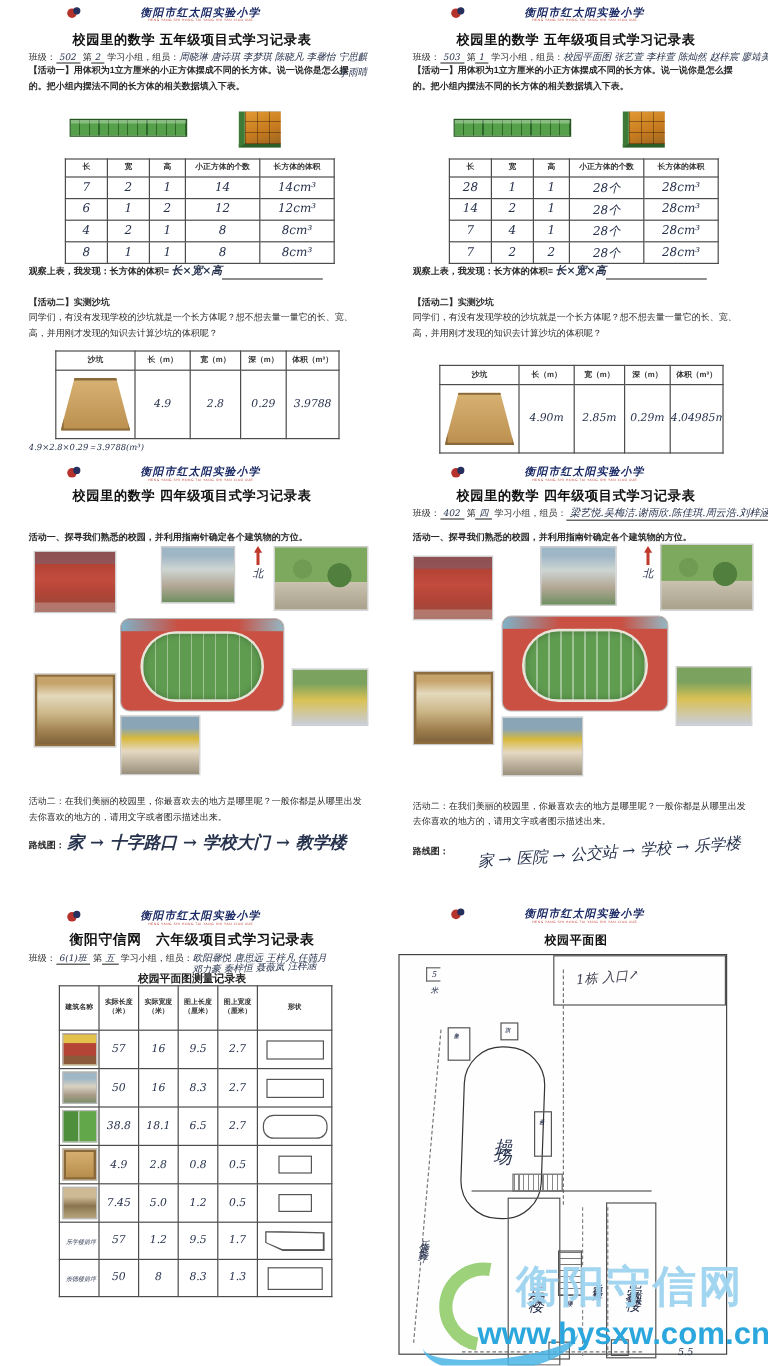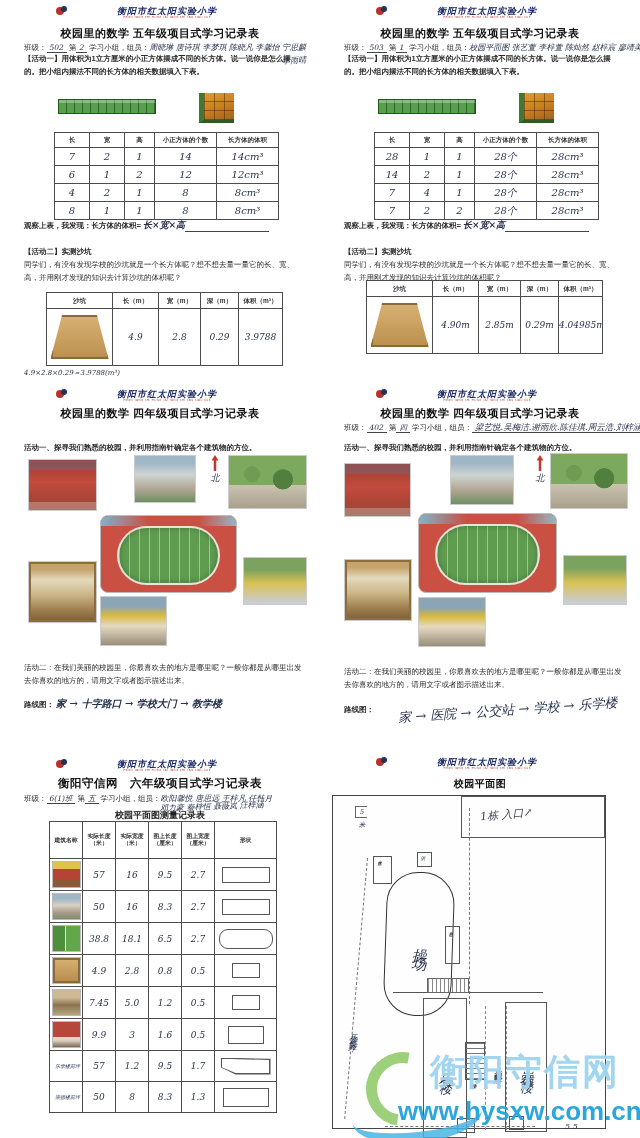--- a/index.html
+++ b/index.html
@@ -282,21 +282,21 @@
           <td class="hw">28cm³</td>
         </tr>
       </tbody>
     </table>
   <div class="abs ptxt b600" style="left:24px;top:219px;white-space:nowrap">
     <span>观察上表，我发现：长方体的体积=</span>
     <span class="hw" style="font-size:9px">长×宽×高</span><span class="uline" style="width:84px"></span>
   </div>
   <div class="abs ptxt b600" style="left:24px;top:245px">【活动二】实测沙坑</div>
   <div class="abs ptxt" style="left:24px;top:258px;width:276px">同学们，有没有发现学校的沙坑就是一个长方体呢？想不想去量一量它的长、宽、高，并用刚才发现的知识去计算沙坑的体积呢？</div>
-  <table class="tbl sand-tbl" style="left:46px;top:280px;width:236px">
+  <table class="tbl sand-tbl" style="left:46px;top:304px;width:236px">
     <colgroup>
         <col style="width:66px">
         <col style="width:46px">
         <col style="width:42px">
         <col style="width:38px">
         <col style="width:44px">
       </colgroup>
     <thead>
         <tr>
           <th>沙坑</th>
@@ -340,21 +340,21 @@
   <div class="track-photo" style="left:100px;top:130px;width:135px;height:76px">
     <div class="sky"></div>
     <div class="infield"></div>
   </div>
   <div class="photo ph-board" style="left:28px;top:176px;width:67px;height:60px"></div>
   <div class="photo ph-yellow" style="left:243px;top:172px;width:62px;height:46px"></div>
   <div class="photo ph-gate" style="left:100px;top:211px;width:65px;height:48px"></div>
   <div class="abs ptxt" style="left:24px;top:276px;width:282px">活动二：在我们美丽的校园里，你最喜欢去的地方是哪里呢？一般你都是从哪里出发去你喜欢的地方的，请用文字或者图示描述出来。</div>
   <div class="abs ptxt b600" style="left:24px;top:312px;white-space:nowrap">
     <span>路线图：</span>
-    <span class="hw" style="font-size:10px">家 → 十字路口 → 学校大门 → 教学楼</span>
+    <span class="hw" style="font-size:14px">家 → 十字路口 → 学校大门 → 教学楼</span>
   </div>
 </section>
 
 <section class="page" id="p4">
   <div class="logo-row" style="top:4px">
     <span class="flower"></span>
     <span class="logo-stack">
       <span class="school-name">衡阳市红太阳实验小学</span>
       <span class="school-sub">HENG YANG SHI HONG TAI YANG SHI YAN XIAO XUE</span>
     </span>
@@ -475,32 +475,20 @@
           </td>
           <td class="hw">7.45</td>
           <td class="hw">5.0</td>
           <td class="hw">1.2</td>
           <td class="hw">0.5</td>
           <td>
             <div class="shape r-small"></div>
           </td>
         </tr>
         <tr>
-          <td>
-            <div class="thumb t6"></div>
-          </td>
-          <td class="hw">9.9</td>
-          <td class="hw">3</td>
-          <td class="hw">1.6</td>
-          <td class="hw">0.5</td>
-          <td>
-            <div class="shape r-wide2"></div>
-          </td>
-        </tr>
-        <tr>
           <td><span class="lbl-small hw">乐学楼前坪</span></td>
           <td class="hw">57</td>
           <td class="hw">1.2</td>
           <td class="hw">9.5</td>
           <td class="hw">1.7</td>
           <td>
             <div class="shape poly"></div>
           </td>
         </tr>
         <tr>

